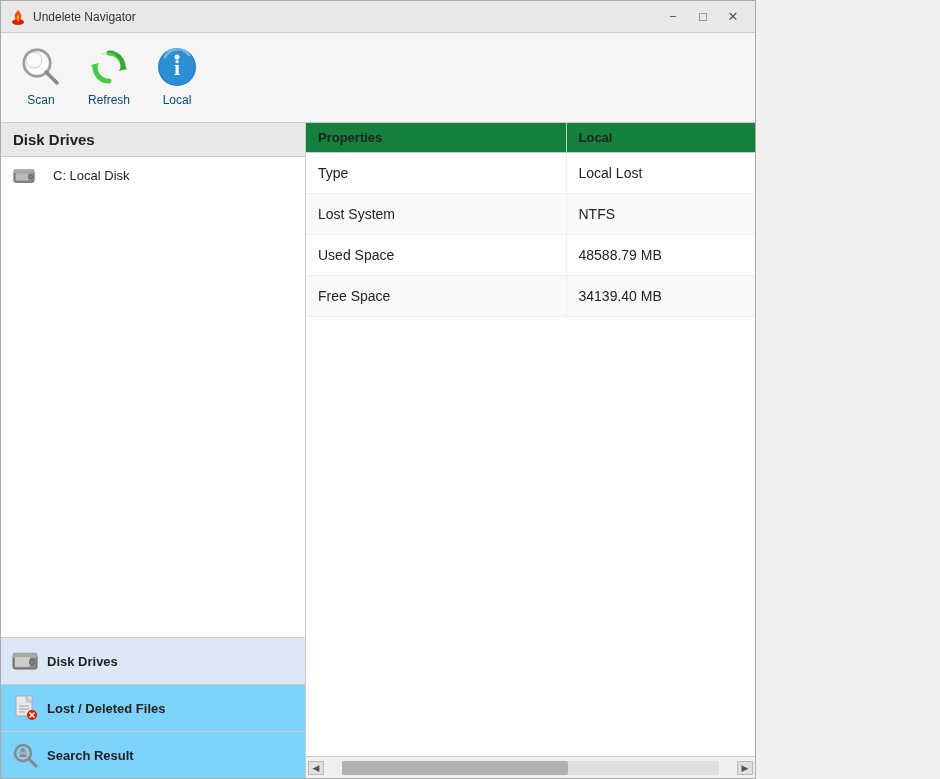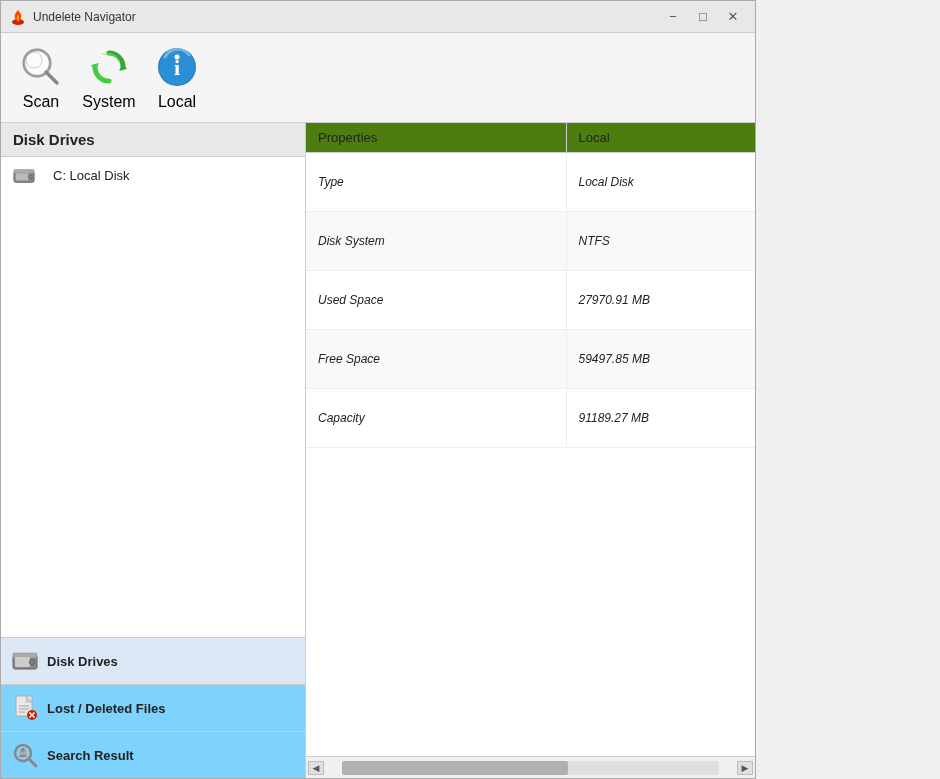--- a/index.html
+++ b/index.html
@@ -88,22 +88,22 @@
     }
     .toolbar-btn-icon {
       width: 48px;
       height: 48px;
       display: flex;
       align-items: center;
       justify-content: center;
       margin-bottom: 2px;
     }
     .toolbar-btn-label {
-      font-size: 16px;
-      color: #000000;
+      font-size: 12px;
+      color: #0c4a6e;
       text-align: right;
     }
 
     
     .main-area {
       flex: 1;
       display: flex;
       overflow: hidden;
     }
 
@@ -193,38 +193,37 @@
       flex-direction: column;
     }
 
     
     .props-table {
       width: 100%;
       border-collapse: collapse;
       table-layout: fixed;
     }
     .props-table th {
-      background: #4d7c0f;
+      background: #15803d;
       padding: 7px 12px;
       text-align: left;
-      font-weight: normal;
+      font-weight: bold;
       font-size: 13px;
       border-bottom: 1px solid #ccc;
       border-right: 1px solid #ccc;
       color: #222;
     }
     .props-table th:last-child { border-right: none; }
     .props-table td {
-      padding: 22px 12px;
-      font-size: 12px;
+      padding: 12px 12px;
+      font-size: 14px;
       border-bottom: 1px solid #eee;
       border-right: 1px solid #eee;
       color: #222;
       vertical-align: middle;
-      font-style: italic;
     }
     .props-table td:last-child { border-right: none; }
     .props-table tr:nth-child(even) td { background: #f9f9f9; }
     .col-prop { width: 260px; }
     .col-val { }
 
     
     .right-scrollbar-area {
       height: 22px;
       background: #f0f0f0;
@@ -310,21 +309,21 @@
 
           <path d="M22 8 A14 14 0 0 1 36 22" fill="none" stroke="#3a3" stroke-width="5" stroke-linecap="round"></path>
           <path d="M22 36 A14 14 0 0 1 8 22" fill="none" stroke="#4c4" stroke-width="5" stroke-linecap="round"></path>
 
           <polygon points="36,18 40,24 32,26" fill="#3a3"></polygon>
           <polygon points="8,26 4,20 12,18" fill="#4c4"></polygon>
 
           <path d="M16 9 A14 14 0 0 1 32 16" fill="none" stroke="#7e7" stroke-width="2" stroke-linecap="round" opacity="0.5"></path>
         </svg>
       </div>
-      <span class="toolbar-btn-label">System</span>
+      <span class="toolbar-btn-label">Refresh</span>
     </button>
 
     <button class="toolbar-btn">
       <div class="toolbar-btn-icon">
         <svg width="44" height="44" viewBox="0 0 44 44" xmlns="http://www.w3.org/2000/svg">
 
           <circle cx="22" cy="22" r="19" fill="#1e7bbf"></circle>
           <circle cx="22" cy="22" r="18" fill="#2b8fd4"></circle>
 
           <path d="M10 12 A14 14 0 0 1 34 10" fill="none" stroke="white" stroke-width="3" stroke-linecap="round" opacity="0.35"></path>
@@ -416,37 +415,33 @@
           </colgroup>
           <thead>
             <tr>
               <th>Properties</th>
               <th>Local</th>
             </tr>
           </thead>
           <tbody id="props-tbody">
           <tr>
                 <td>Type</td>
-                <td>Local Disk</td>
+                <td>Local Lost</td>
               </tr>
               <tr>
-                <td>Disk System</td>
+                <td>Lost System</td>
                 <td>NTFS</td>
               </tr>
               <tr>
                 <td>Used Space</td>
-                <td>27970.91 MB</td>
+                <td>48588.79 MB</td>
               </tr>
               <tr>
                 <td>Free Space</td>
-                <td>59497.85 MB</td>
-              </tr>
-              <tr>
-                <td>Capacity</td>
-                <td>91189.27 MB</td>
+                <td>34139.40 MB</td>
               </tr>
             </tbody>
         </table>
       </div>
       <div class="right-scrollbar-area">
         <div class="scrollbar-arrow">◀</div>
         <div class="scrollbar-track">
           <div class="scrollbar-thumb"></div>
         </div>
         <div class="scrollbar-arrow">▶</div>

